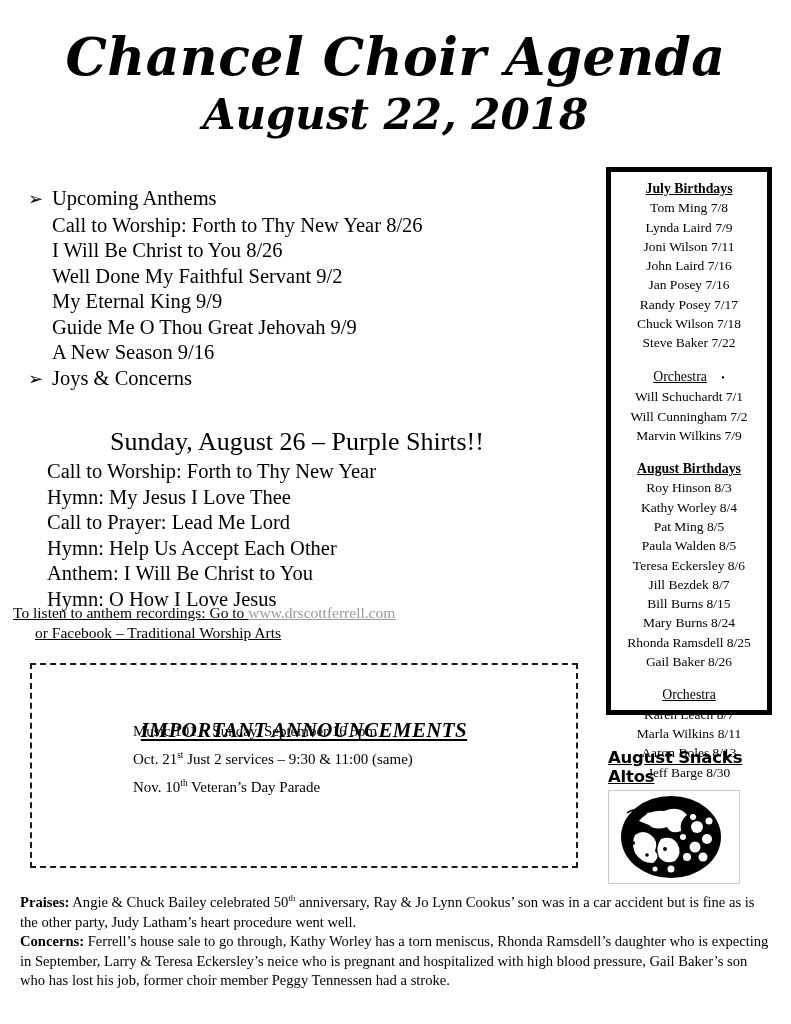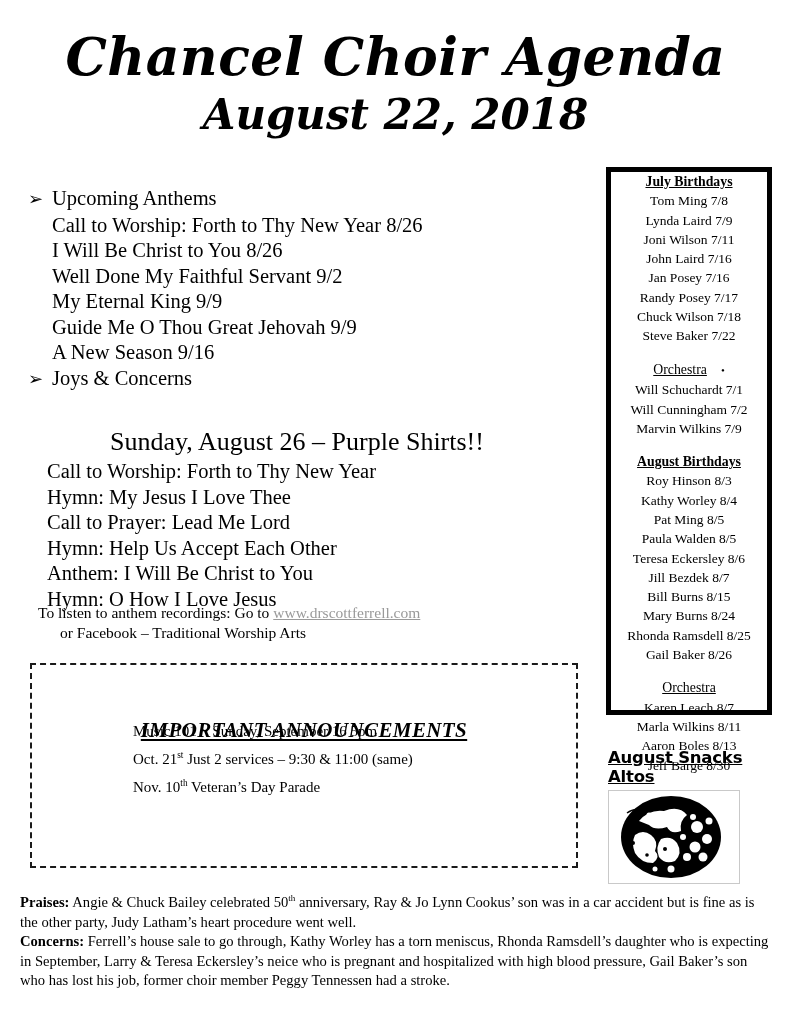--- a/index.html
+++ b/index.html
@@ -84,24 +84,25 @@
     top: 459px;
     left: 47px;
     width: 500px;
     font-size: 20.5px;
     line-height: 25.5px;
   }
 
   #listen-block {
     position: absolute;
     top: 603px;
-    left: 38px;
+    left: 13px;
     width: 470px;
     font-size: 15.5px;
     line-height: 20px;
+    text-decoration: underline;
   }
   #listen-block .sub {
     padding-left: 22px;
   }
   .weblink {
     color: #9a9a9a;
     text-decoration: underline;
   }
 
   
@@ -147,20 +148,21 @@
     left: 606px;
     top: 167px;
     width: 166px;
     height: 548px;
     border: 5px solid #000000;
     box-sizing: border-box;
     background: #ffffff;
     text-align: center;
     font-size: 13.5px;
     line-height: 19.3px;
+    padding-top: 7px;
     box-sizing: border-box;
   }
   .bd-heading {
     font-weight: 700;
     text-decoration: underline;
     font-size: 13.8px;
   }
   .bd-sub-heading {
     text-decoration: underline;
     font-size: 13.8px;

